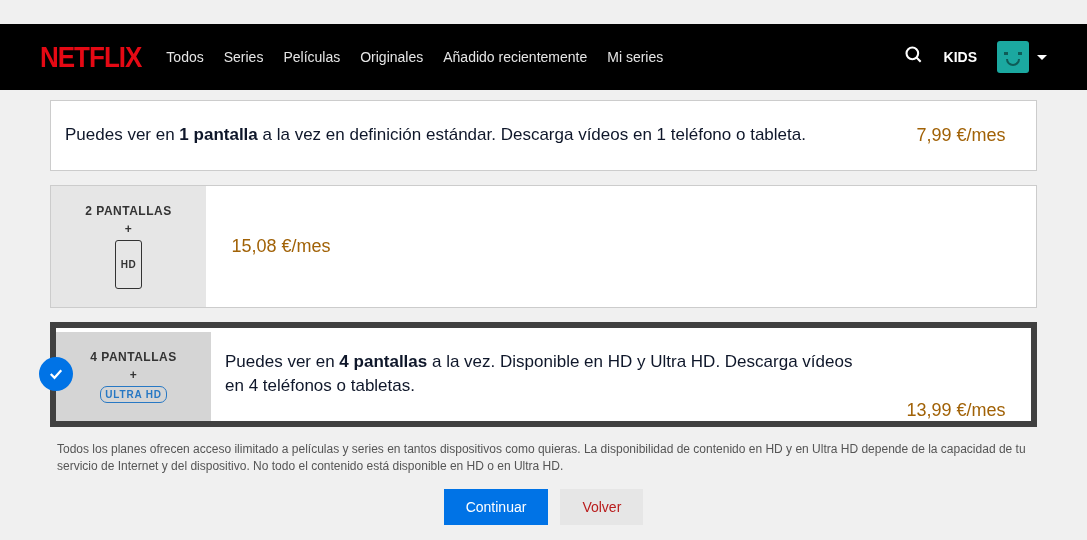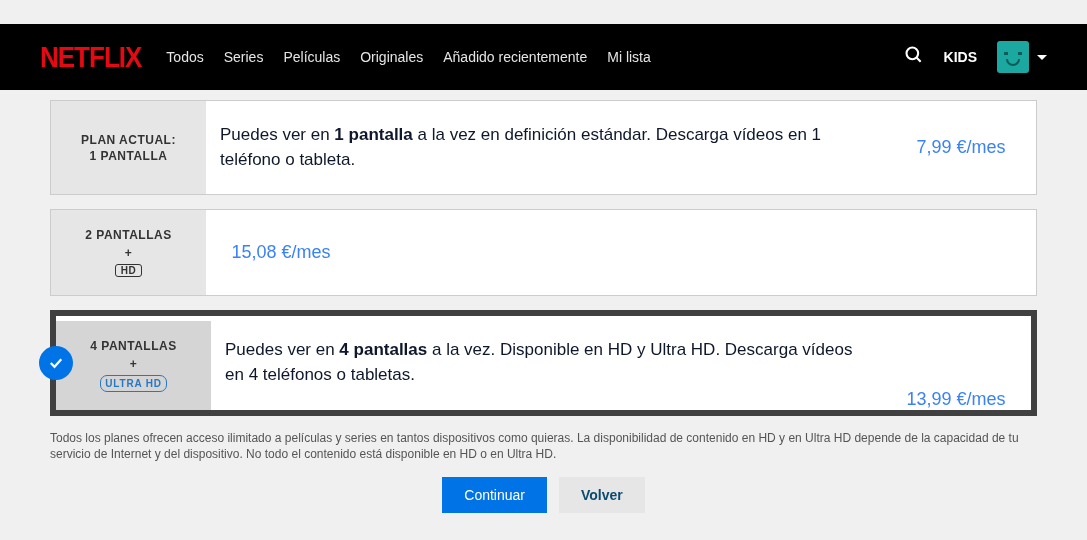--- a/index.html
+++ b/index.html
@@ -19,45 +19,45 @@
   .avatar-smile { position: absolute; width: 14px; height: 7px; border: 2px solid #0e5c57; border-top: none; border-radius: 0 0 10px 10px; bottom: 7px; }
   .caret { width: 0; height: 0; border-left: 5px solid transparent; border-right: 5px solid transparent; border-top: 5px solid #fff; }
   .content { padding: 10px 50px 0 50px; position: relative; }
   .ghost-title { position: absolute; top: -48px; left: 50px; font-size: 32px; color: #888; z-index: -1; }
   .plan-row { display: flex; border: 1px solid #ccc; background: #fff; margin-bottom: 14px; position: relative; }
   .plan-row.selected { border: 6px solid #404040; align-items: flex-end; }
   .plan-label { width: 155px; background: #e6e6e6; display: flex; flex-direction: column; align-items: center; justify-content: center; padding: 18px 0; font-size: 12px; font-weight: bold; color: #333; letter-spacing: 0.5px; text-align: center; }
   .plan-row.selected .plan-label { background: #d5d5d5; }
   .plan-sub { font-size: 12px; margin-top: 2px; }
   .plan-plus { font-size: 12px; margin: 4px 0; color: #333; }
-  .hd-badge { border: 1.5px solid #333; border-radius: 3px; font-size: 10px; font-weight: bold; padding: 0 5px; letter-spacing: 0.5px; }
+  .hd-badge { border: 1.5px solid #333; border-radius: 3px; font-size: 10px; font-weight: bold; padding: 18px 5px; letter-spacing: 0.5px; }
   .uhd-badge { border: 1.5px solid #2778c4; color: #2778c4; border-radius: 7px; font-size: 10px; font-weight: bold; padding: 2px 4px; letter-spacing: 0.8px; }
   .plan-desc { flex: 1; padding: 22px 14px; font-size: 17px; color: #0f172a; line-height: 1.45; }
   .plan-desc b { font-weight: bold; }
-  .plan-price { width: 150px; display: flex; align-items: center; justify-content: center; font-size: 18px; color: #3b82f6; }
+  .plan-price { width: 150px; display: flex; align-items: center; justify-content: center; font-size: 18px; color: #a16207; }
   .check-badge { position: absolute; left: -17px; top: 50%; transform: translateY(-50%); width: 34px; height: 34px; background: #0073e6; border-radius: 50%; display: flex; align-items: center; justify-content: center; }
   .check-badge svg { width: 18px; height: 18px; }
-  .disclaimer { font-size: 12px; color: #555; margin: 4px 0 14px 0; line-height: 1.4; }
+  .disclaimer { font-size: 12px; color: #555; margin: 4px 0 14px 7px; line-height: 1.4; }
   .buttons { display: flex; justify-content: center; gap: 12px; }
   .btn { padding: 10px 22px; font-size: 14px; cursor: pointer; border: none; }
   .btn-primary { background: #0073e6; color: #ffffff; }
-  .btn-secondary { background: #e6e6e6; color: #0c4a6e; font-weight: bold; }
+  .btn-secondary { background: #e6e6e6; color: #b91c1c; }
 </style>
 </head>
 <body>
 
 <div class="header">
   <div class="logo">NETFLIX</div>
   <div class="nav">
     <span class="nav-item">Todos</span>
     <span class="nav-item">Series</span>
     <span class="nav-item">Películas</span>
     <span class="nav-item">Originales</span>
     <span class="nav-item">Añadido recientemente</span>
-    <span class="nav-item">Mi lista</span>
+    <span class="nav-item">Mi series</span>
   </div>
   <div class="spacer"></div>
   <div class="right-nav">
     <span class="search-icon">
       <svg viewBox="0 0 24 24" fill="none" stroke="#fff" stroke-width="2.5">
           <circle cx="10" cy="10" r="7"></circle>
           <line x1="20" y1="20" x2="15" y2="15"></line>
         </svg>
     </span>
     <span class="kids">KIDS</span>
@@ -67,24 +67,20 @@
         </div>
       <div class="caret"></div>
     </div>
   </div>
 </div>
 
 <div class="content">
   <div class="ghost-title">Cambiar plan streaming</div>
 
   <div class="plan-row">
-    <div class="plan-label">
-      <div>PLAN ACTUAL:</div>
-      <div class="plan-sub">1 PANTALLA</div>
-    </div>
     <div class="plan-desc">
       <span>Puedes ver en </span><b>1 pantalla</b><span> a la vez en definición estándar. Descarga vídeos en 1 teléfono o tableta.</span>
     </div>
     <div class="plan-price">7,99 €/mes</div>
   </div>
 
   <div class="plan-row">
     <div class="plan-label">
       <div>2 PANTALLAS</div>
       <div class="plan-plus">+</div>

